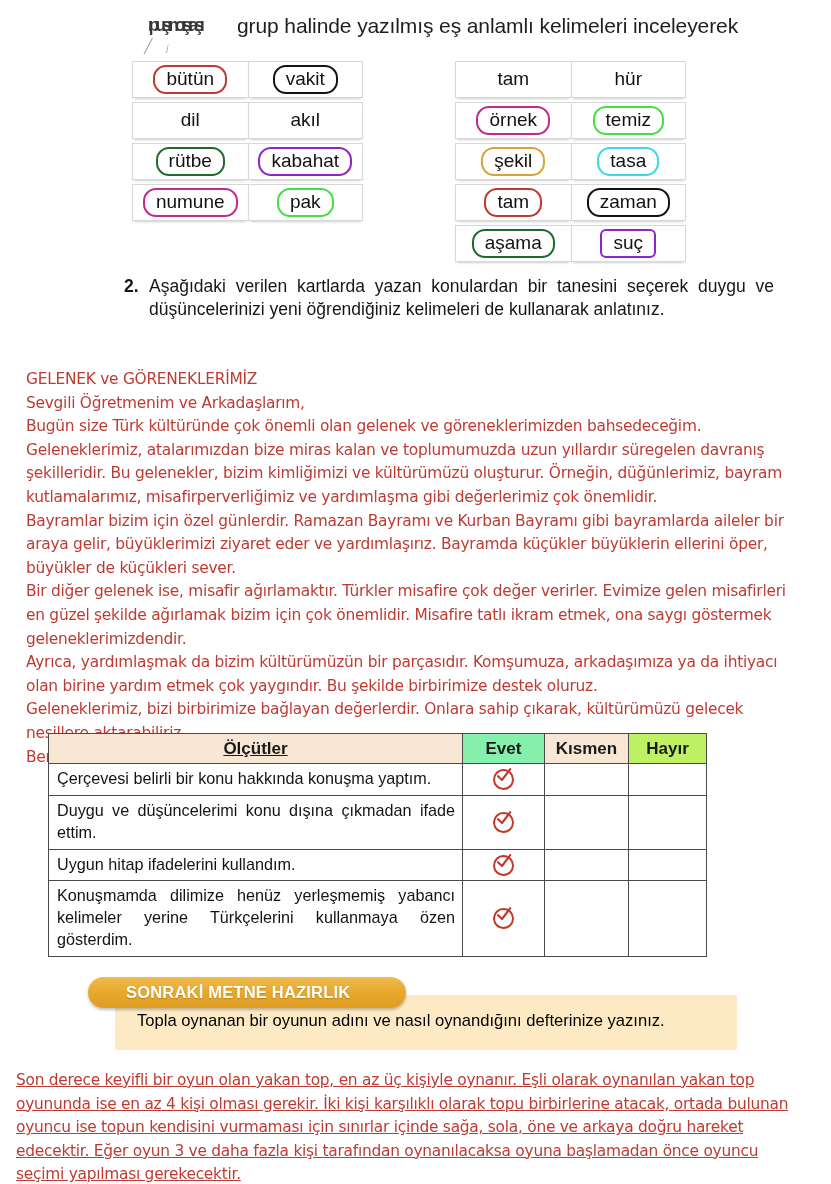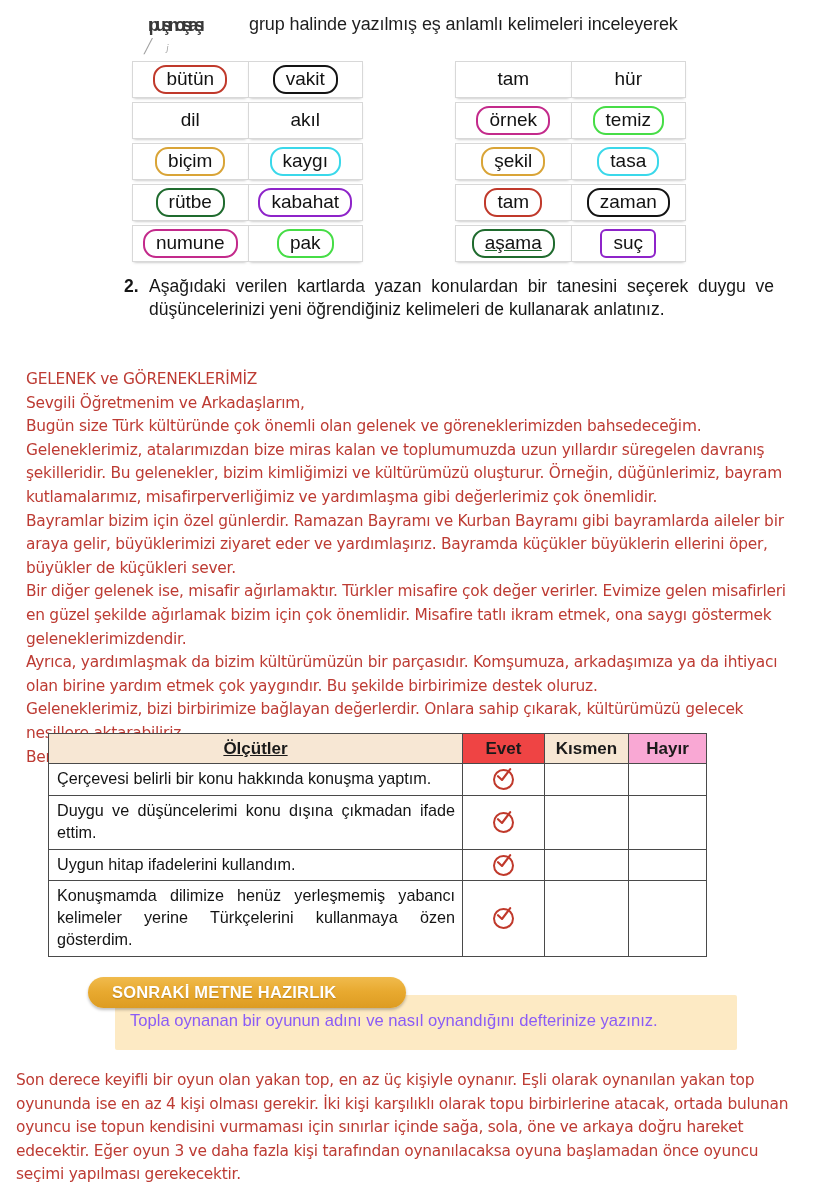--- a/index.html
+++ b/index.html
@@ -35,26 +35,25 @@
     color: #2a2a2a;
     white-space: nowrap;
     opacity: .93;
     transform: scaleX(.92);
     transform-origin: left center;
   }
   #top-instruction .legible {
     position: absolute;
     left: 237px;
     top: 8px;
-    font-size: 18px;
+    font-size: 21px;
     font-weight: 500;
     color: #1e1e1e;
     white-space: nowrap;
     letter-spacing: -.1px;
-    margin-left: 12px;
   }
   #top-instruction .scribble {
     position: absolute;
     left: 144px;
     top: 32px;
     font-size: 14px;
     color: #555;
     opacity: .55;
     letter-spacing: 5px;
     font-style: italic;
@@ -219,49 +218,49 @@
     top: 0;
     width: 318px;
     height: 31px;
     border-radius: 16px;
     background: linear-gradient(180deg,#f0bb4d 0%,#e8a92f 48%,#dd9c22 100%);
     box-shadow: 0 2px 3px rgba(0,0,0,.25);
     display: flex;
     align-items: center;
   }
   #prep-pill .pill-label {
-    margin-left: 24px;
+    margin-left: 38px;
     color: #ffffff;
     font-size: 16.5px;
     font-weight: 700;
     letter-spacing: .2px;
     text-shadow: 0 1px 1px rgba(140,90,0,.45);
   }
   #prep-text {
     position: absolute;
-    left: 42px;
+    left: 49px;
     top: 34px;
     font-size: 16.6px;
-    color: #8b5cf6;
+    color: #000000;
     white-space: nowrap;
   }
 
   
   #bottom-answer {
     position: absolute;
     left: 16px;
     top: 1069px;
     width: 805px;
     color: #bd3b33;
     font-size: 15.4px;
     line-height: 23.6px;
     letter-spacing: -.25px;
     font-family: "DejaVu Sans", "Liberation Sans", sans-serif;
   }
-  #bottom-answer .ba-line { display: block; white-space: nowrap; }
+  #bottom-answer .ba-line { display: block; white-space: nowrap; text-decoration: underline; }
 </style>
 </head>
 <body>
 
 <div id="top-instruction">
   <span class="garble">ıpuşınoışıaşı</span>
   <span class="legible">grup halinde yazılmış eş anlamlı kelimeleri inceleyerek</span>
   <span class="scribble">╱ ⱼ</span>
 </div>
 
@@ -277,28 +276,20 @@
     <div class="wt-row">
       <div class="wt-cell">
         <span class="word-pill plain" style="color: rgb(20, 20, 20);"><span class="wp-text">dil</span></span>
       </div>
       <div class="wt-cell">
         <span class="word-pill plain" style="color: rgb(20, 20, 20);"><span class="wp-text">akıl</span></span>
       </div>
     </div>
     <div class="wt-row">
       <div class="wt-cell">
-        <span class="word-pill bordered" style="color: rgb(217, 164, 55);"><span class="wp-text">biçim</span></span>
-      </div>
-      <div class="wt-cell">
-        <span class="word-pill bordered" style="color: rgb(58, 216, 234);"><span class="wp-text">kaygı</span></span>
-      </div>
-    </div>
-    <div class="wt-row">
-      <div class="wt-cell">
         <span class="word-pill bordered" style="color: rgb(31, 107, 46);"><span class="wp-text">rütbe</span></span>
       </div>
       <div class="wt-cell">
         <span class="word-pill bordered" style="color: rgb(142, 36, 201);"><span class="wp-text">kabahat</span></span>
       </div>
     </div>
     <div class="wt-row">
       <div class="wt-cell">
         <span class="word-pill bordered" style="color: rgb(195, 42, 139);"><span class="wp-text">numune</span></span>
       </div>
@@ -335,21 +326,21 @@
     <div class="wt-row">
       <div class="wt-cell">
         <span class="word-pill bordered" style="color: rgb(192, 57, 43);"><span class="wp-text">tam</span></span>
       </div>
       <div class="wt-cell">
         <span class="word-pill bordered" style="color: rgb(20, 20, 20);"><span class="wp-text">zaman</span></span>
       </div>
     </div>
     <div class="wt-row">
       <div class="wt-cell">
-        <span class="word-pill bordered" style="color: rgb(31, 107, 46); text-decoration: underline;"><span class="wp-text">aşama</span></span>
+        <span class="word-pill bordered" style="color: rgb(31, 107, 46);"><span class="wp-text">aşama</span></span>
       </div>
       <div class="wt-cell">
         <span class="word-pill bordered" style="color: rgb(142, 36, 201); border-radius: 6px;"><span class="wp-text">suç</span></span>
       </div>
     </div>
   </div>
 
 <div id="question-2">
   <span class="q-num">2.</span>
   <span class="q-body">Aşağıdaki verilen kartlarda yazan konulardan bir tanesini seçerek duygu ve düşüncelerinizi yeni öğrendiğiniz kelimeleri de kullanarak anlatınız.</span>
@@ -378,23 +369,23 @@
 <table id="assessment-table">
   <colgroup>
     <col class="col-crit">
       <col class="col-evet">
       <col class="col-kismen">
       <col class="col-hayir">
   </colgroup>
   <thead>
     <tr>
       <th style="background: rgb(247, 231, 212); text-decoration: underline;">Ölçütler</th>
-      <th style="background: #ef4444;">Evet</th>
+      <th style="background: #86efac;">Evet</th>
       <th style="background: rgb(247, 231, 212);">Kısmen</th>
-      <th style="background: #f9a8d4;">Hayır</th>
+      <th style="background: #bef264;">Hayır</th>
     </tr>
   </thead>
   <tbody id="assessment-body">
       <tr>
         <td class="crit">Çerçevesi belirli bir konu hakkında konuşma yaptım.</td>
         <td class="mark"><span class="check-icon"><span class="ring"></span><svg class="tick" viewBox="0 0 16 15" fill="none" xmlns="http://www.w3.org/2000/svg">
               <path d="M2 8.2 L6 12 L14.2 1.2" stroke="#c0392b" stroke-width="2.1" stroke-linecap="round" stroke-linejoin="round"></path>
             </svg></span></td>
         <td class="mark"></td>
         <td class="mark"></td>

